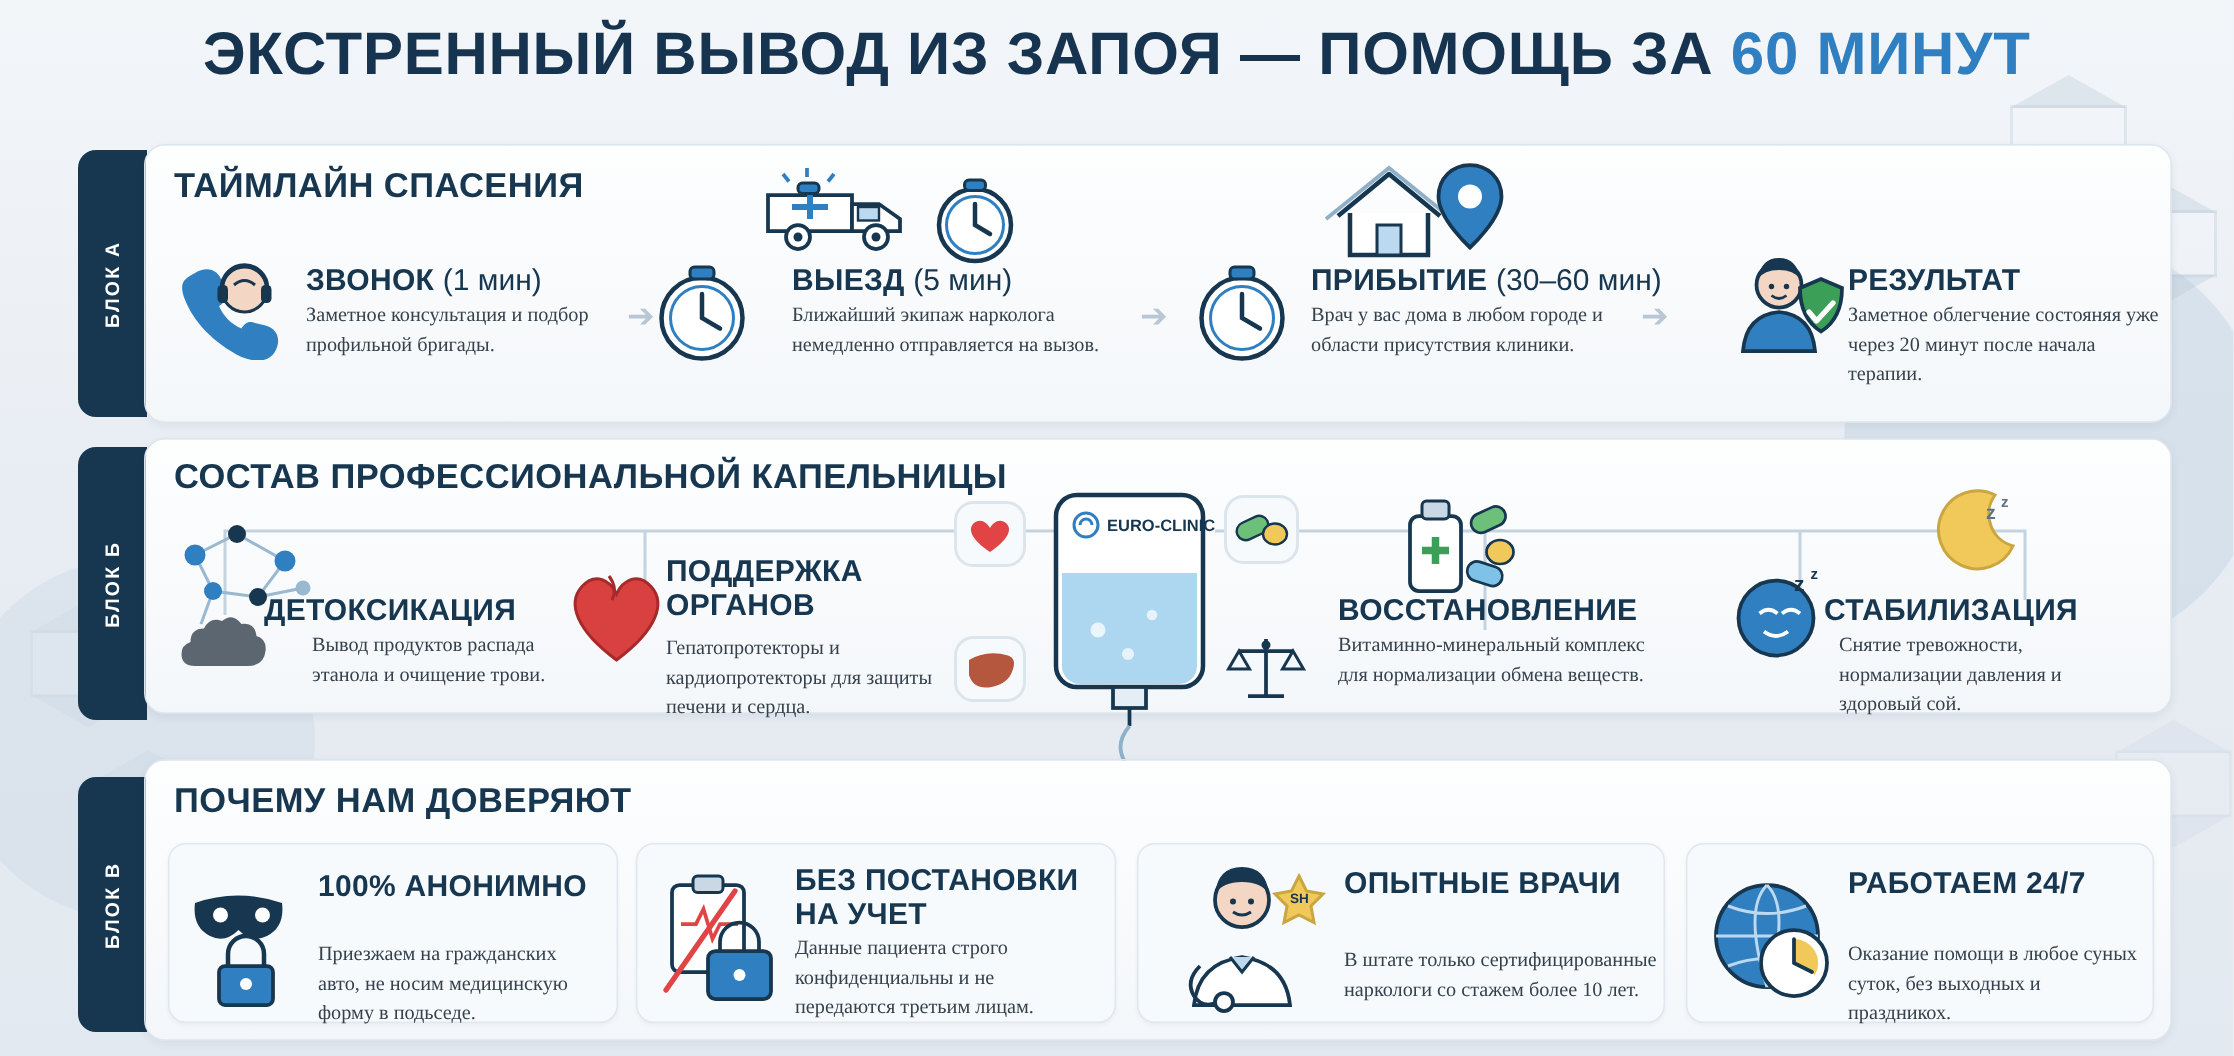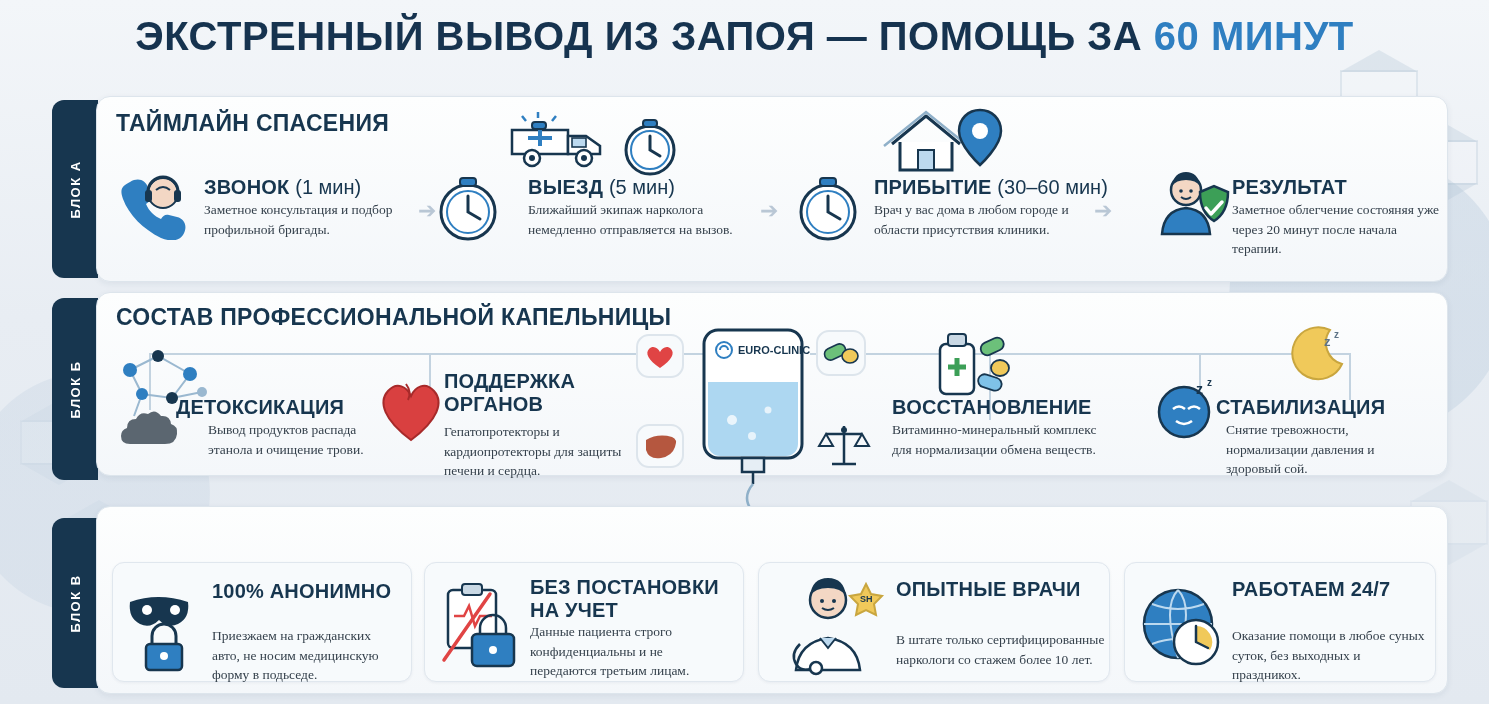--- a/index.html
+++ b/index.html
@@ -294,20 +294,21 @@
     <text x="44" y="18" font-family="Liberation Sans, sans-serif" font-size="14" font-weight="700" fill="#17364f">z</text>
     <text x="55" y="10" font-family="Liberation Sans, sans-serif" font-size="10" font-weight="700" fill="#17364f">z</text>
   </svg>
   <div class="item-title" style="position:absolute; left:1216px; top:396px;">СТАБИЛИЗАЦИЯ</div>
   <div class="item-body" style="position:absolute; left:1216px; top:420px; width:200px;margin-left:10px;">Снятие тревожности, нормализации давления и здоровый сой.</div>
 
   <div class="tab" style="left:52px; top:518px; height:170px;">
       <span>БЛОК В</span>
     </div>
   <div class="panel" style="left:96px; top:506px; width:1352px; height:188px;"></div>
+  <div class="panel-title" style="left:116px; top:520px;">ПОЧЕМУ НАМ ДОВЕРЯЮТ</div>
 
   <div class="card" style="left:112px; top:562px; width:300px; height:120px;"></div>
   <svg class="ico" style="left:122px; top:580px;" width="86" height="92" viewBox="0 0 86 92">
     <path d="M8 22 q28-10 58 0 q2 16-10 22 q-10 5-19-4 q-9 9-19 4 q-12-6-10-22z" fill="#17364f"></path>
     <circle cx="25" cy="30" r="5" fill="#ffffff"></circle>
     <circle cx="53" cy="30" r="5" fill="#ffffff"></circle>
     <rect x="24" y="64" width="36" height="26" rx="4" fill="#2f7fc1" stroke="#17364f" stroke-width="2.5"></rect>
     <path d="M30 64 v-8 a12 12 0 0 1 24 0 v8" fill="none" stroke="#17364f" stroke-width="3"></path>
     <circle cx="42" cy="76" r="4" fill="#ffffff"></circle>
   </svg>

